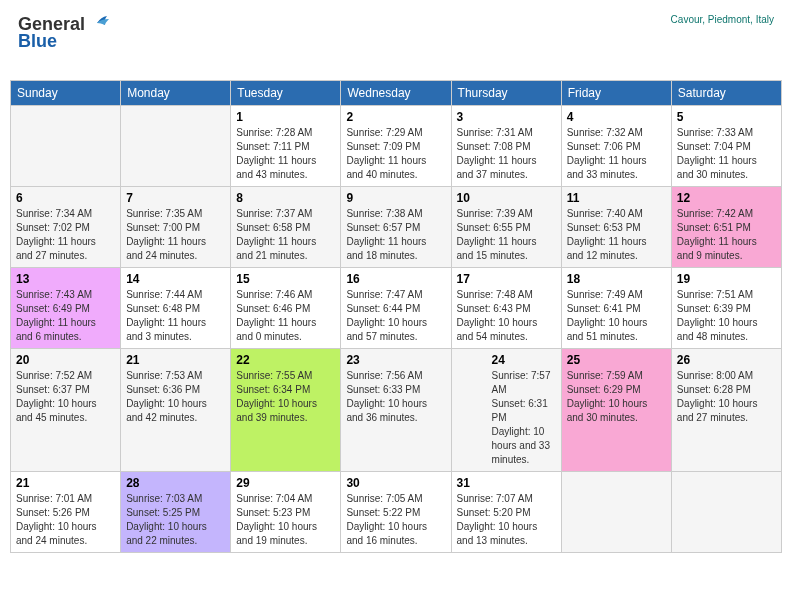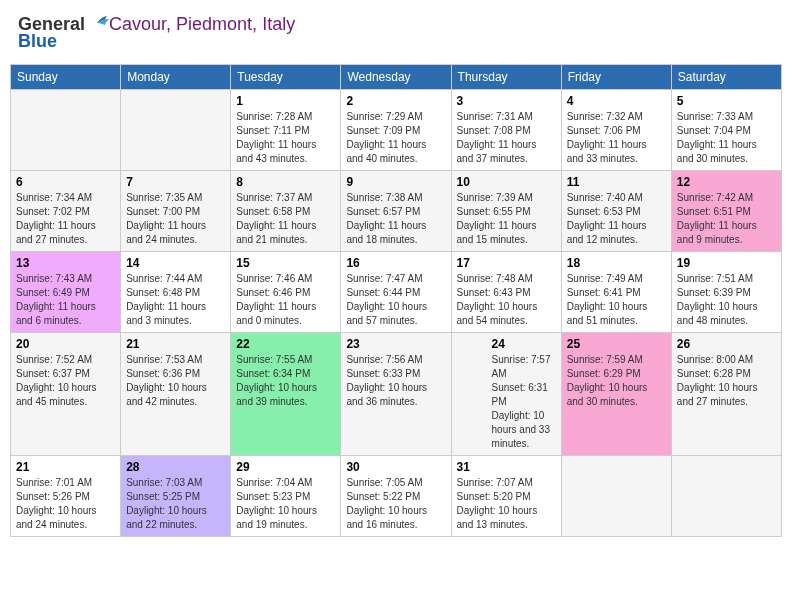--- a/index.html
+++ b/index.html
@@ -5,23 +5,23 @@
     * { box-sizing: border-box; margin: 0; padding: 0; }
     body {
       font-family: Arial, sans-serif;
       background: #fff;
       width: 792px;
       min-height: 612px;
       padding: 10px;
     }
     .header {
       display: flex;
-      justify-content: flex-start;
+      justify-content: space-between;
       align-items: flex-start;
-      margin-bottom: 8px;
+      margin-bottom: 24px;
       padding: 4px 8px;
     }
     .logo {
       display: flex;
       flex-direction: column;
       align-items: flex-start;
     }
     .logo-text {
       display: flex;
       align-items: center;
@@ -29,22 +29,22 @@
     }
     .title-block {
       text-align: right;
     }
     .title-month {
       font-size: 32px;
       font-weight: bold;
       color: #222;
     }
     .title-location {
-      font-size: 18px;
-      color: #701a75;
+      font-size: 10px;
+      color: #0f766e;
     }
     .calendar {
       width: 100%;
       border-collapse: collapse;
       font-size: 11px;
     }
     .calendar th {
       background: #2b6cb0;
       color: #fff;
       text-align: left;
@@ -200,21 +200,21 @@
       </tr>
       <tr>
         <td style="background: rgb(245, 245, 245);">
           <div class="day-num">20</div>
           <div class="day-info">Sunrise: 7:52 AM<br>Sunset: 6:37 PM<br>Daylight: 10 hours and 45 minutes.</div>
         </td>
         <td style="background: rgb(245, 245, 245);">
           <div class="day-num">21</div>
           <div class="day-info">Sunrise: 7:53 AM<br>Sunset: 6:36 PM<br>Daylight: 10 hours and 42 minutes.</div>
         </td>
-        <td style="background: #86efac;">
+        <td style="background: #bef264;">
           <div class="day-num">22</div>
           <div class="day-info">Sunrise: 7:55 AM<br>Sunset: 6:34 PM<br>Daylight: 10 hours and 39 minutes.</div>
         </td>
         <td style="background: rgb(245, 245, 245);">
           <div class="day-num">23</div>
           <div class="day-info">Sunrise: 7:56 AM<br>Sunset: 6:33 PM<br>Daylight: 10 hours and 36 minutes.</div>
         </td>
         <td style="background: rgb(245, 245, 245); padding-left: 40px;">
           <div class="day-num">24</div>
           <div class="day-info">Sunrise: 7:57 AM<br>Sunset: 6:31 PM<br>Daylight: 10 hours and 33 minutes.</div>

